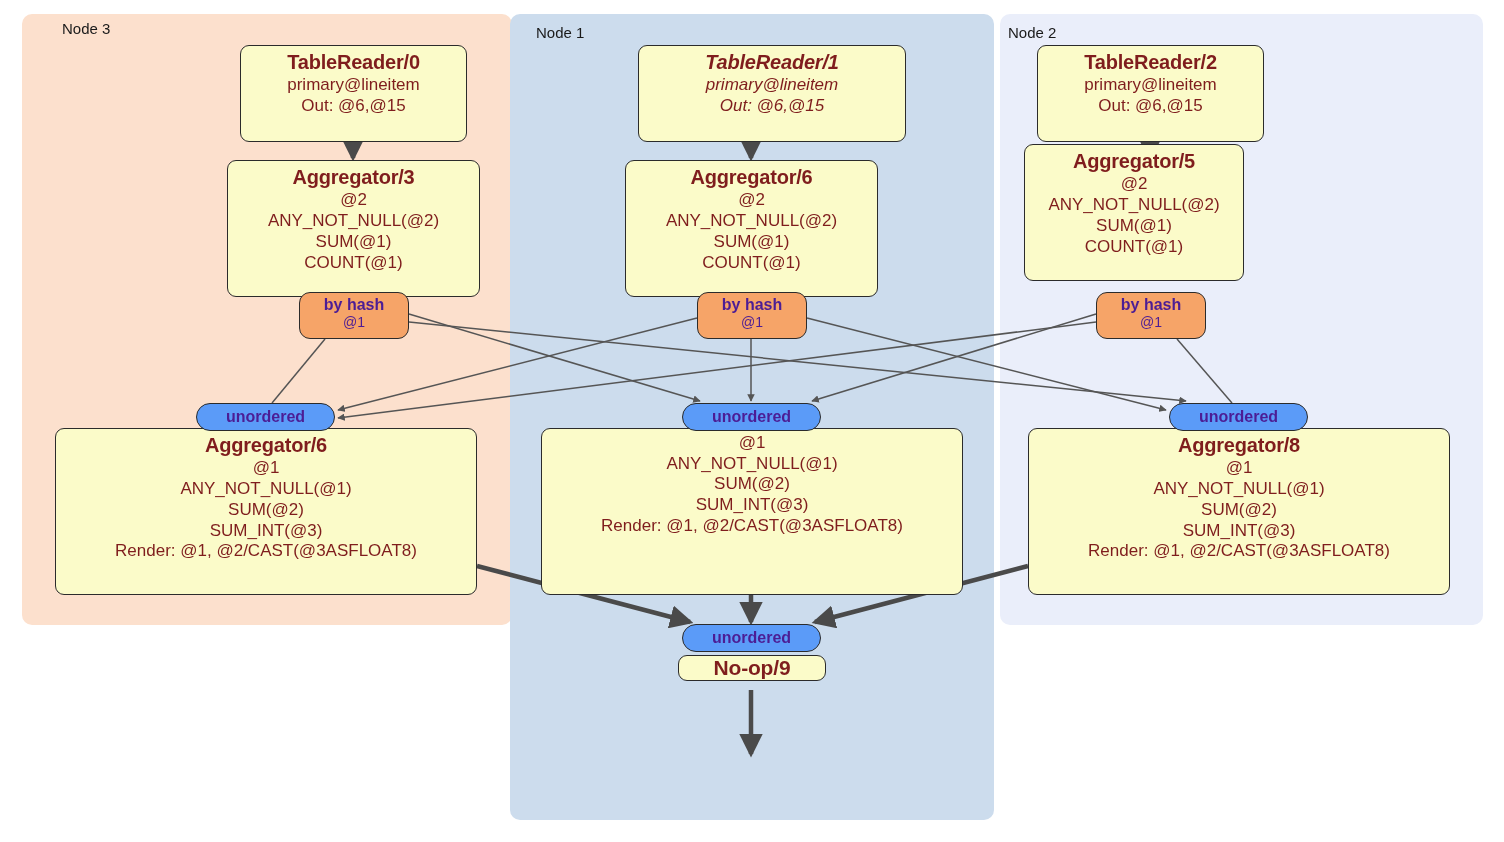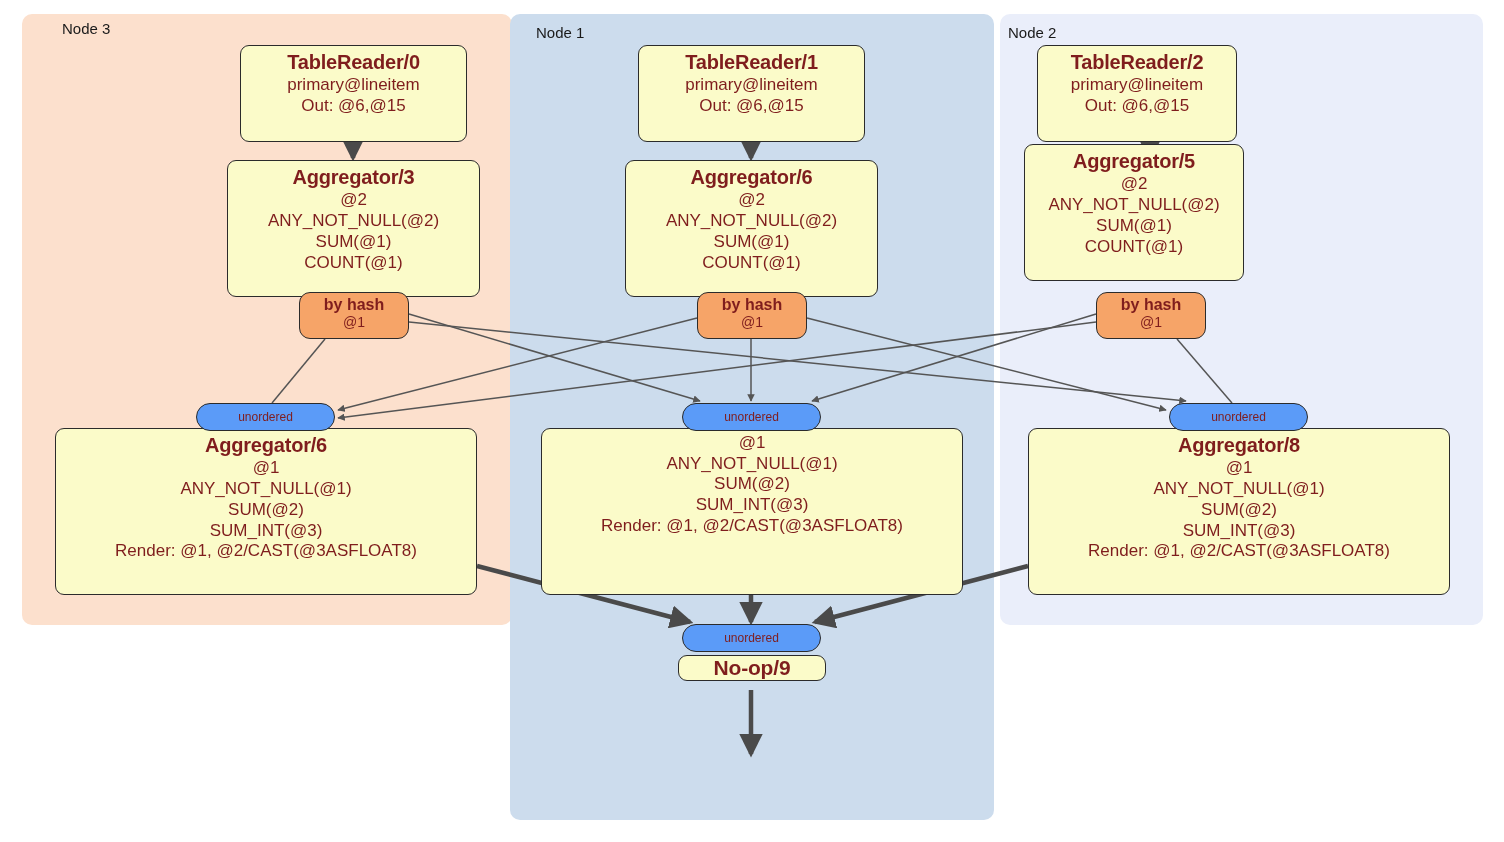--- a/index.html
+++ b/index.html
@@ -68,43 +68,43 @@
     justify-content: center;
     padding-top: 0;
   }
 
   
   .pill {
     position: absolute;
     box-sizing: border-box;
     border: 1.6px solid #2b2b2b;
     text-align: center;
-    color: #7f1d1d;
+    color: #4c1d95;
     white-space: nowrap;
   }
   .pill.hash {
     background: #f6a468;
     border-radius: 11px;
     line-height: 1.15;
     padding-top: 3px;
   }
   .pill.hash .h1 {
     display: block;
     font-weight: bold;
     font-size: 16px;
   }
   .pill.hash .h2 {
     display: block;
     font-size: 14px;
   }
   .pill.unord {
     background: #5b9bf8;
     border-radius: 14px;
-    font-weight: normal;
-    font-size: 12px;
+    font-weight: bold;
+    font-size: 16px;
     display: flex;
     align-items: center;
     justify-content: center;
     text-align: center;
   }
 </style>
 </head>
 <body>
 
 <div id="canvas">
@@ -181,27 +181,27 @@
       <line x1="751" y1="690" x2="751" y2="754" stroke="#4a4a4a" stroke-width="4.5" marker-end="url(#arrThick)"></line>
     </g>
   </svg>
 
   <div class="proc" style="left:240px;top:45px;width:227px;height:97px;">
     <span class="ttl">TableReader/0</span>
     <span class="ln">primary@lineitem</span>
     <span class="ln">Out: @6,@15</span>
   </div>
 
-  <div class="proc" style="left:638px;top:45px;width:227px;height:97px;">
+  <div class="proc" style="left:638px;top:45px;width:268px;height:97px;font-style:italic;">
     <span class="ttl">TableReader/1</span>
     <span class="ln">primary@lineitem</span>
     <span class="ln">Out: @6,@15</span>
   </div>
 
-  <div class="proc" style="left:1037px;top:45px;width:200px;height:97px;">
+  <div class="proc" style="left:1037px;top:45px;width:227px;height:97px;">
     <span class="ttl">TableReader/2</span>
     <span class="ln">primary@lineitem</span>
     <span class="ln">Out: @6,@15</span>
   </div>
 
   <div class="proc" style="left:227px;top:160px;width:253px;height:137px;">
     <span class="ttl">Aggregator/3</span>
     <span class="ln">@2</span>
     <span class="ln">ANY_NOT_NULL(@2)</span>
     <span class="ln">SUM(@1)</span>

